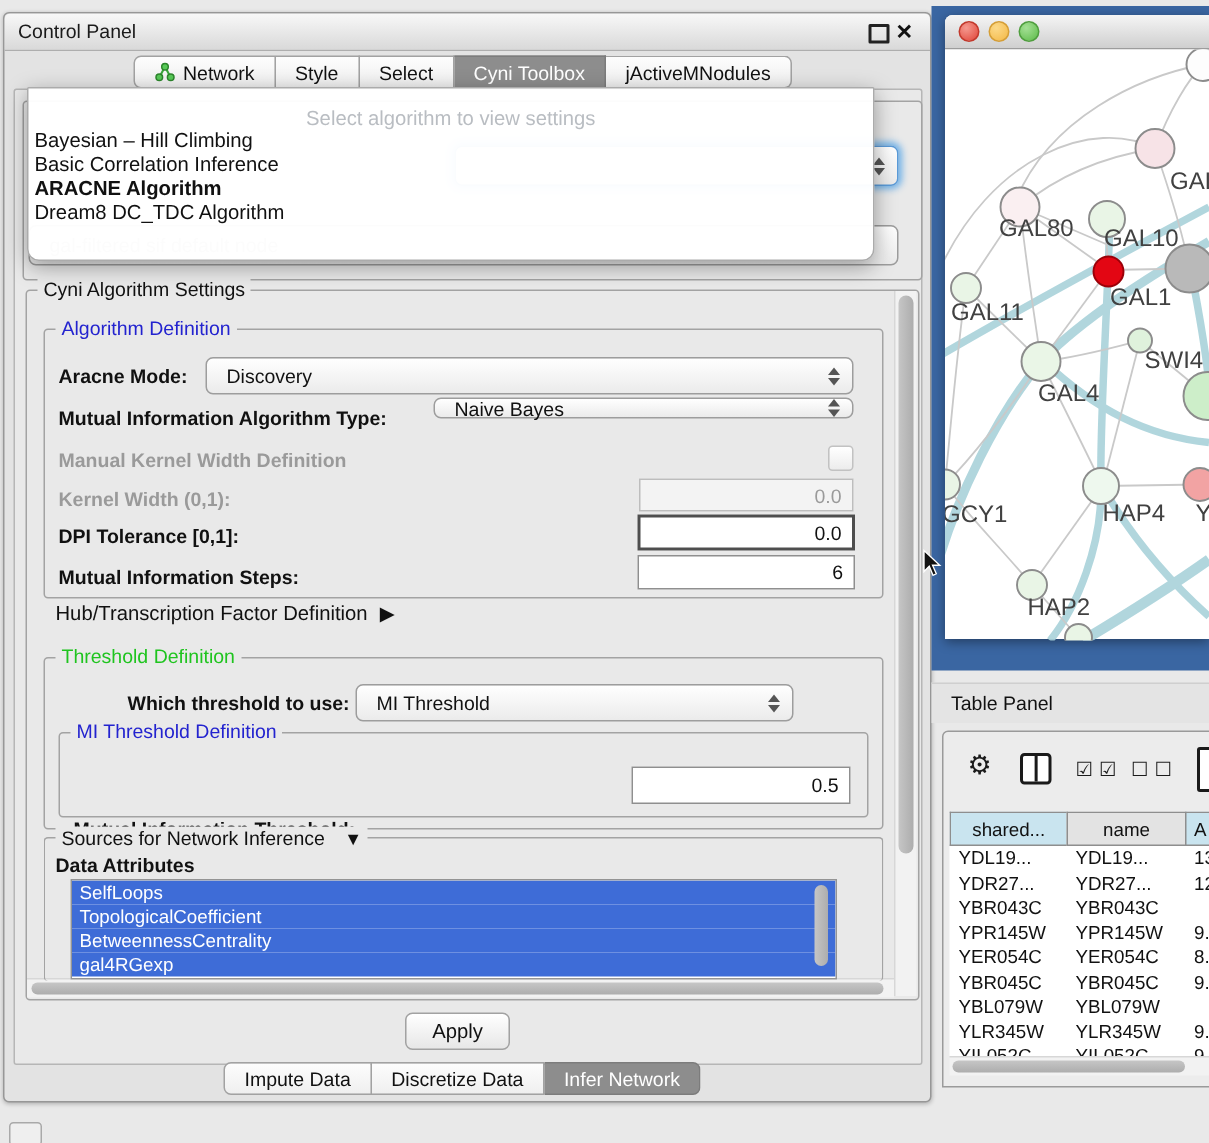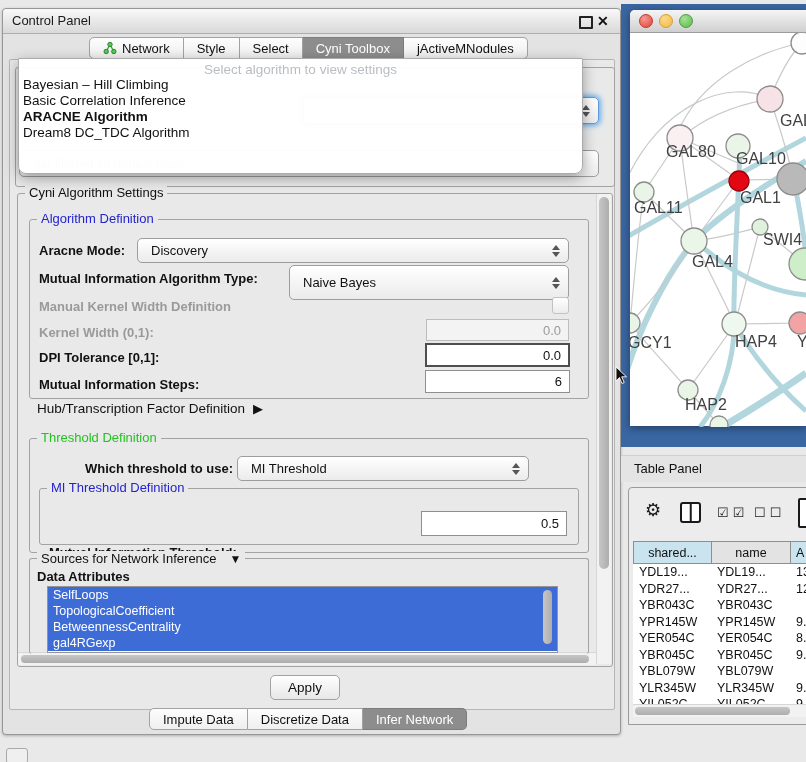--- a/index.html
+++ b/index.html
@@ -142,21 +142,21 @@
     <span class="abs lbl" style="left:36px;top:234px;">Aracne Mode:</span>
     <div class="abs combo" style="left:134px;top:229px;width:432px;height:25px;">
       <span>Discovery</span>
       <span class="stepper">
           <span class="tri-up"></span>
           <span class="tri-dn"></span>
         </span>
     </div>
 
     <span class="abs lbl" style="left:36px;top:262px;">Mutual Information Algorithm Type:</span>
-    <div class="abs combo" style="left:286px;top:256px;width:280px;height:35px;">
+    <div class="abs combo" style="left:286px;top:256px;width:280px;height:14px;">
       <span>Naive Bayes</span>
       <span class="stepper">
           <span class="tri-up"></span>
           <span class="tri-dn"></span>
         </span>
     </div>
 
     <span class="abs lbl dis" style="left:36px;top:290px;">Manual Kernel Width Definition</span>
     <div class="abs checkbox" style="left:549px;top:288px;width:15px;height:15px;"></div>
 
@@ -223,21 +223,21 @@
         </div>
       <div class="tab">
           <span>Discretize Data</span>
         </div>
       <div class="tab last sel">
           <span>Infer Network</span>
         </div>
     </div>
 
     <div class="abs popup" style="left:15px;top:49px;width:563px;height:114px;">
-      <div class="pop-placeholder" style="padding-top:3px;">Select algorithm to view settings</div>
+      <div class="pop-placeholder" style="padding-top:12px;">Select algorithm to view settings</div>
       <div class="pop-item">Bayesian – Hill Climbing</div>
       <div class="pop-item">Basic Correlation Inference</div>
       <div class="pop-item selbold">ARACNE Algorithm</div>
       <div class="pop-item">Dream8 DC_TDC Algorithm</div>
     </div>
   </div>
 
   <div class="abs" style="left:6px;top:748px;width:20px;height:14px;border:1px solid #a9a9a9;border-radius:3px;background:#efefef;"></div>
 
   <div class="abs netframe" style="left:621px;top:4px;width:185px;height:443px;"></div>

